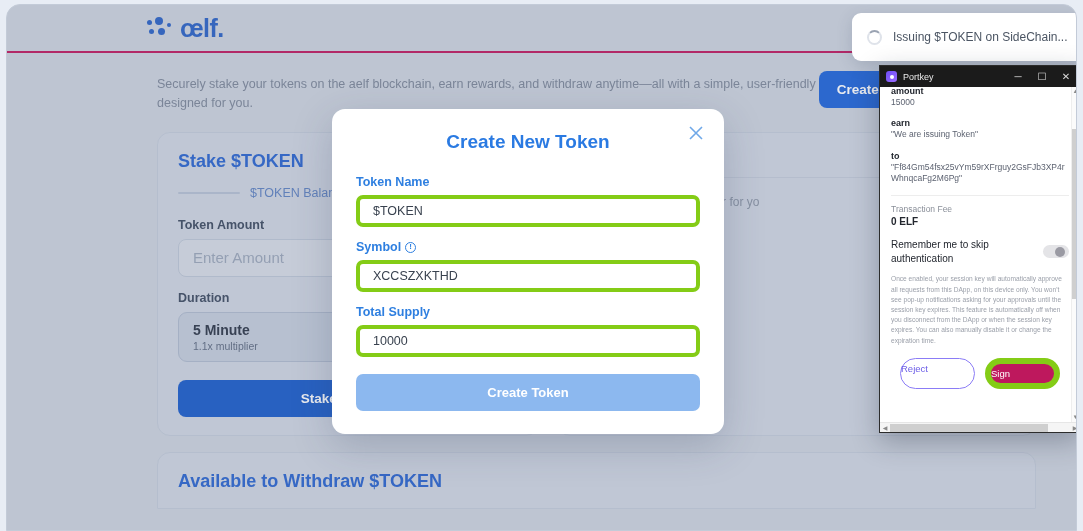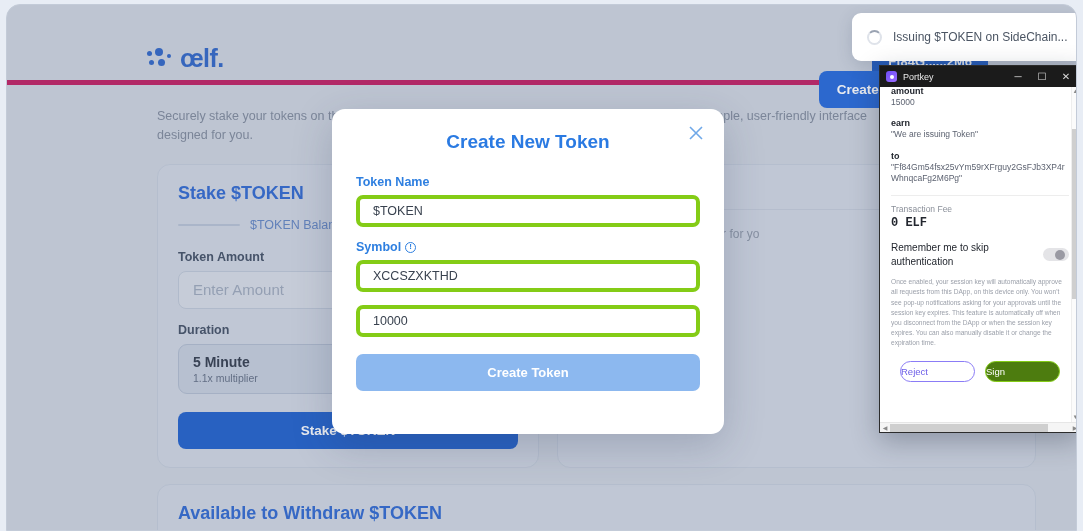--- a/index.html
+++ b/index.html
@@ -16,25 +16,24 @@
     border: 1px solid #c3cbd8;
     border-radius: 14px 14px 0 0;
     overflow: hidden;
   }
   
   .dapp {
     position: absolute; inset: 0;
     background: #ccd2dd;
   }
   .topbar {
-    height: 48px; border-bottom: 5px solid #be185d;
+    height: 48px; border-bottom: 2px solid #be185d;
     display: flex; align-items: center;
     padding: 0 24px;
     position: relative;
-    margin-top: 32px;
   }
   .brand { display: flex; align-items: center; gap: 7px; margin-left: 116px; }
   .brand-logo { width: 26px; height: 22px; position: relative; }
   .brand-logo i {
     position: absolute; border-radius: 50%; background: #2a61c4; display:block;
   }
   .d1 { width:5px; height:5px; left:0px; top:3px; }
   .d2 { width:8px; height:8px; left:8px; top:0px; }
   .d3 { width:5px; height:5px; left:2px; top:12px; }
   .d4 { width:7px; height:7px; left:11px; top:11px; }
@@ -203,40 +202,40 @@
     font-size: 10px; color: #dcdcdc; cursor: pointer;
   }
   .pk-body {
     flex: 1; position: relative; overflow: hidden;
     padding: 6px 11px 0;
     background: #fff;
   }
   .pk-k { font-size: 8.5px; color: #8a8f99; margin-bottom: 1px; }
   .pk-k.bold { font-weight: 700; color: #23272f; font-size: 9px; }
   .pk-v { font-size: 8.5px; color: #5c6270; margin-bottom: 10px; word-break: break-all; line-height:1.35; }
-  .pk-v.dark { color: #23272f; font-weight: 700; font-size: 12px; font-family: Liberation Mono, monospace; }
+  .pk-v.dark { color: #23272f; font-weight: 700; font-size: 10px; }
   .pk-sep { height: 1px; background: #ededed; margin: 2px 0 8px; }
   .pk-toggle-row { display: flex; align-items: center; gap: 8px; margin: 8px 0 9px; }
   .pk-toggle-label { font-size: 10px; color: #23272f; line-height: 1.35; flex: 1; }
   .pk-toggle {
     width: 26px; height: 13px; border-radius: 7px;
     background: #e4e4e7; position: relative; flex: none; cursor: pointer;
   }
   .pk-toggle::after {
     content: ""; position: absolute; left: 12px; top: 1.5px;
     width: 10px; height: 10px; border-radius: 50%; background: #9a9aa3;
   }
   .pk-note { font-size: 6.6px; color: #9a9fa9; line-height: 1.55; }
   .pk-actions { display: flex; gap: 10px; justify-content: center; margin-top: 12px; }
   .pk-reject, .pk-sign {
     width: 75px; padding: 4px 0; border-radius: 18px;
     font-size: 9.5px; font-weight: 400; cursor: pointer; text-align: left;
   }
   .pk-reject { border: 1px solid #8b7cf6; color: #6b5ce7; background: #fff; }
-  .pk-sign { background: #4d7c0f; color: #fff; border: 1px solid #84cc16; }
+  .pk-sign { background: #be185d; color: #fff; border: 6px solid #84cc16; }
   .pk-vscroll {
     position: absolute; right: 0; top: 0; width: 9px; bottom: 0;
     background: #fbfbfb; border-left: 1px solid #eee;
   }
   .pk-vthumb { position: absolute; right: 1px; top: 42px; width: 7px; height: 170px; background: #cfcfcf; }
   .pk-varrow { position:absolute; right:1px; width:7px; height:9px; color:#8a8a8a; font-size:6px; text-align:center; line-height:9px; }
   .pk-hscroll {
     height: 10px; background: #f5f5f5; border-top: 1px solid #e6e6e6;
     position: relative; flex: none;
   }
@@ -316,20 +315,23 @@
       <span>Token Name</span>
     </div>
     <div class="m-input">$TOKEN</div>
 
     <div class="m-label">
       <span>Symbol</span>
       <span class="info-ico">!</span>
     </div>
     <div class="m-input">XCCSZXKTHD</div>
 
+    <div class="m-label">
+      <span>Total Supply</span>
+    </div>
     <div class="m-input">10000</div>
 
     <button class="m-submit">Create Token</button>
   </div>
 
   <div class="toast">
     <span class="spinner"></span>
     <span class="toast-txt">Issuing $TOKEN on SideChain...</span>
   </div>
 

